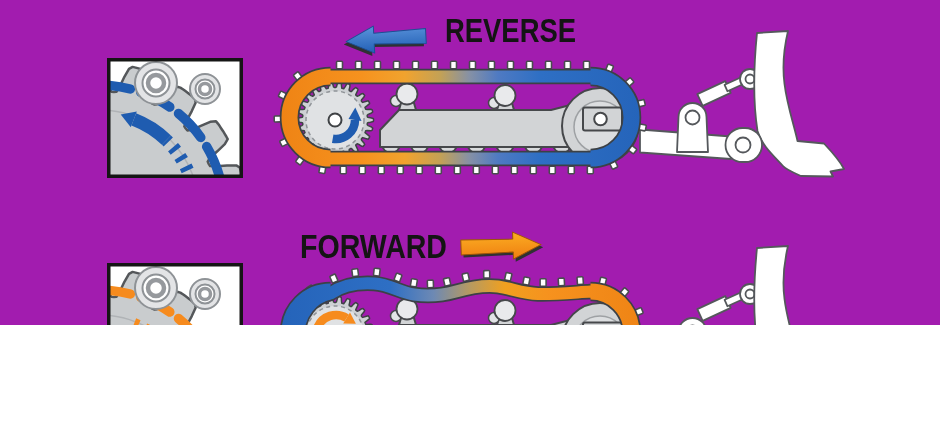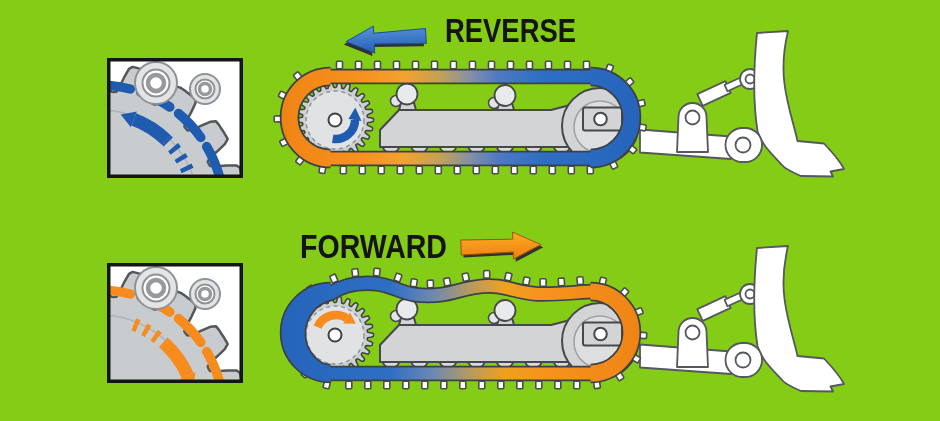--- a/index.html
+++ b/index.html
@@ -1,16 +1,16 @@
 <!DOCTYPE html>
 <html><head>
 <meta charset="utf-8">
 <style>
   html,body{margin:0;padding:0;background:#fff;}
-  .stage{position:relative;width:940px;height:421px;background:#84cc16;overflow:hidden;
+  .stage{position:relative;width:940px;height:325px;background:#a21caf;overflow:hidden;
          font-family:"Liberation Sans",sans-serif;}
   svg{display:block;}
   text.label{font-family:"Liberation Sans",sans-serif;font-weight:700;font-size:33px;fill:#141414;}
 </style>
 </head>
 <body>
 
 <div class="stage">
   <svg id="canvas" width="940" height="421" viewBox="0 0 940 421">
     <defs id="dyn-defs">

